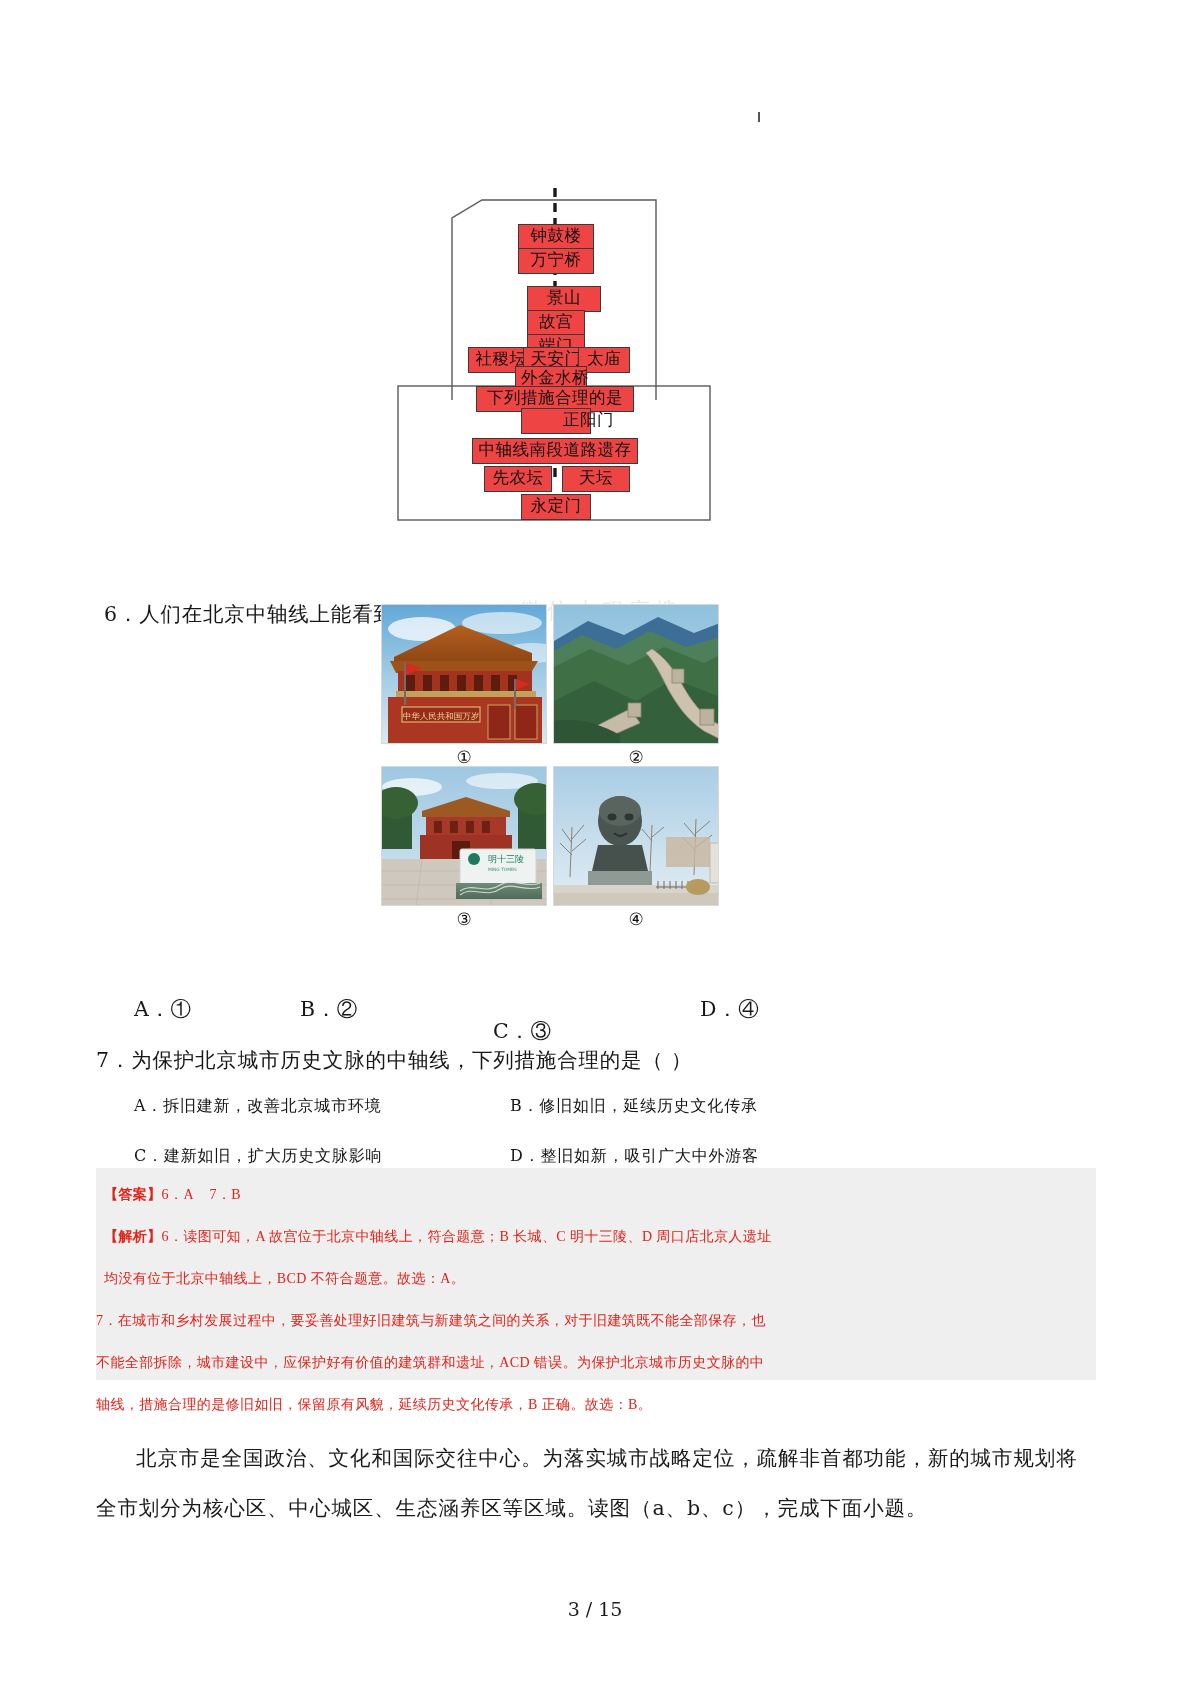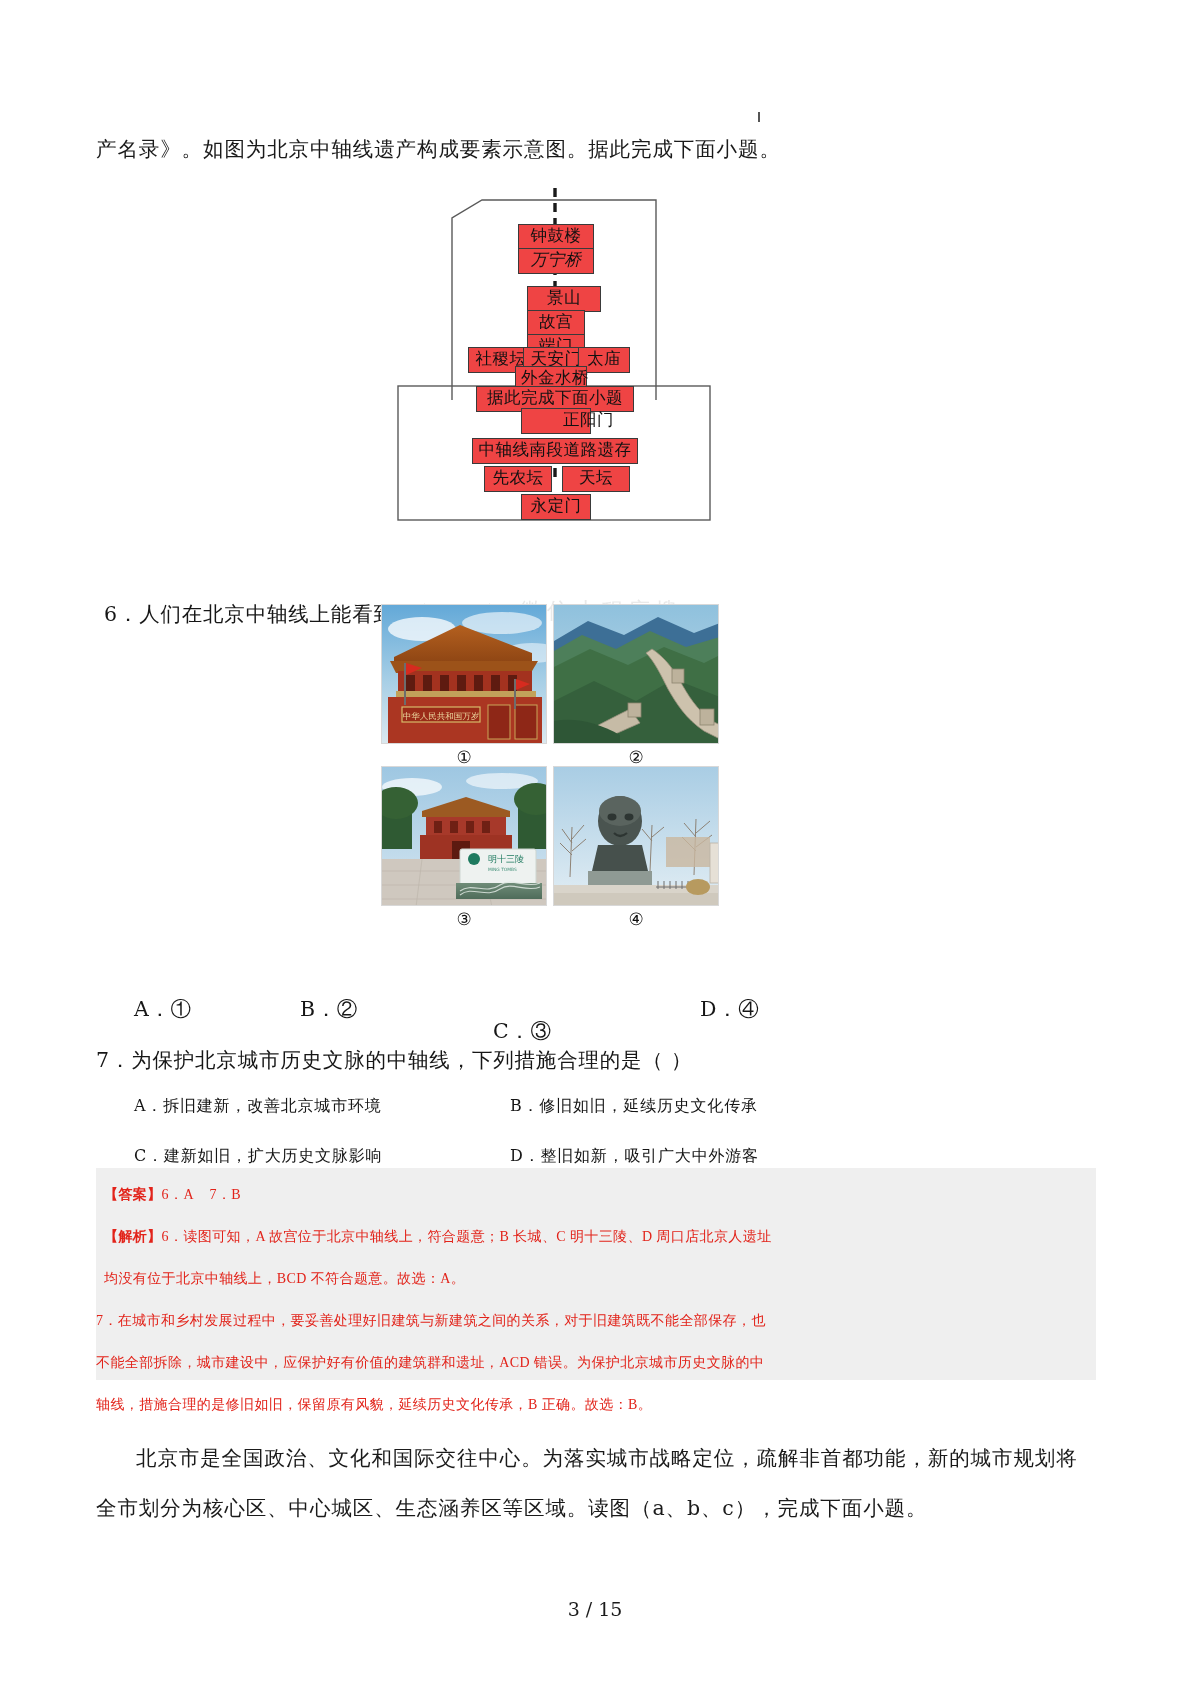--- a/index.html
+++ b/index.html
@@ -147,51 +147,50 @@
     background: #555;
   }
 </style>
 </head>
 <body>
 
 <div class="page">
 
   <div class="tickmark"></div>
 
-  <div class="para serif-it" style="left:96px; top:139px;">产名录》。如图为北京中轴线遗产构成要素示意图。据此完成下面小题。</div>
 
   <div id="diagram">
     <svg width="360" height="350" viewBox="0 0 360 350">
 
       <polyline points="72,200 72,18 102,0 276,0 276,200" fill="none" stroke="#5a5a5a" stroke-width="1.4" transform="translate(0,14)"></polyline>
 
       <rect x="18" y="200" width="312" height="134" fill="none" stroke="#5a5a5a" stroke-width="1.4"></rect>
 
       <g stroke="#1a1a1a" stroke-width="3.4" stroke-linecap="butt" stroke-dasharray="9,6">
         <line x1="175" y1="2" x2="175" y2="38"></line>
         <line x1="175" y1="80" x2="175" y2="100"></line>
         <line x1="175" y1="196" x2="175" y2="222"></line>
         <line x1="175" y1="252" x2="175" y2="296"></line>
       </g>
     </svg>
 
     <div class="nodebox" style="left:138px; top:38px; width:76px;">钟鼓楼</div>
-    <div class="nodebox" style="left:138px; top:62px; width:76px;font-style:italic;">万宁桥</div>
+    <div class="nodebox" style="left:138px; top:62px; width:76px;">万宁桥</div>
 
     <div class="nodebox" style="left:147px; top:100px; width:74px;">景山</div>
     <div class="nodebox" style="left:147px; top:124px; width:58px;">故宫</div>
     <div class="nodebox" style="left:147px; top:148px; width:58px;">端门</div>
 
     <div class="nodebox" style="left:88px; top:161px; width:66px;">社稷坛</div>
     <div class="nodebox" style="left:143px; top:161px; width:66px;">天安门</div>
     <div class="nodebox" style="left:198px; top:161px; width:52px;">太庙</div>
 
     <div class="nodebox" style="left:135px; top:180px; width:72px;">外金水桥</div>
 
-    <div class="nodebox" style="left:96px; top:200px; width:158px;">据此完成下面小题</div>
+    <div class="nodebox" style="left:96px; top:200px; width:158px;">下列措施合理的是</div>
 
     <div class="nodebox" style="left:141px; top:222px; width:70px;padding-left:41px;">正阳门</div>
 
     <div class="nodebox" style="left:92px; top:252px; width:166px;">中轴线南段道路遗存</div>
 
     <div class="nodebox" style="left:104px; top:280px; width:68px;">先农坛</div>
     <div class="nodebox" style="left:182px; top:280px; width:68px;">天坛</div>
 
     <div class="nodebox" style="left:141px; top:308px; width:70px;">永定门</div>
   </div>

